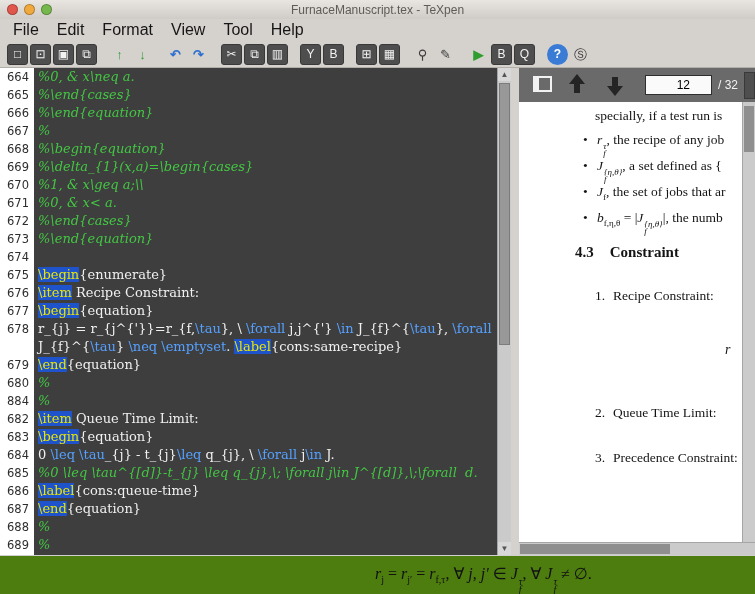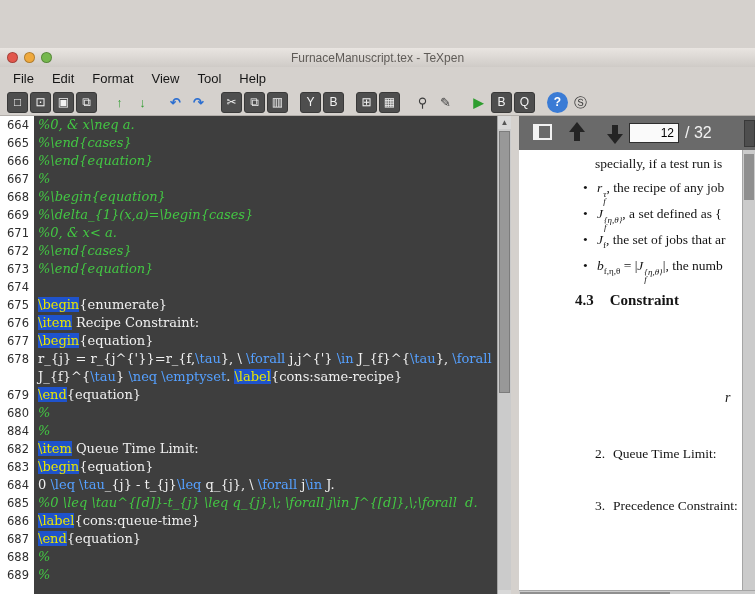--- a/index.html
+++ b/index.html
@@ -1,30 +1,30 @@
 <!DOCTYPE html>
 <html><head>
 <meta charset="utf-8">
 <style>
   html,body{margin:0;padding:0;}
   body{width:755px;height:594px;overflow:hidden;background:#fff;font-family:"Liberation Sans",sans-serif;}
   .window{width:755px;height:594px;display:flex;flex-direction:column;background:#d5d1cd;}
 
   
-  .titlebar{height:19px;position:relative;background:linear-gradient(#e9e5e1,#cfcbc7);display:flex;align-items:center;flex:0 0 auto;margin-top:48px;}
+  .titlebar{height:19px;position:relative;background:linear-gradient(#e9e5e1,#cfcbc7);display:flex;align-items:center;flex:0 0 auto;}
   .traffic{display:flex;gap:6px;margin-left:7px;z-index:2;}
   .tl{width:11px;height:11px;border-radius:50%;display:inline-block;border:1px solid rgba(0,0,0,.25);box-sizing:border-box;}
   .tl.red{background:#e2574c;}
   .tl.yellow{background:#efa93d;}
   .tl.green{background:#76b84e;}
   .title{position:absolute;left:0;right:0;text-align:center;font-size:12px;color:#5f5b57;}
 
   
   .menubar{height:22px;display:flex;align-items:center;padding-left:4px;flex:0 0 auto;}
-  .menu-item{font-size:13px;color:#161616;padding:2px 9px;text-align:right;}
+  .menu-item{font-size:16px;color:#161616;padding:2px 9px;text-align:right;}
 
   
   .toolbar{height:27px;box-sizing:border-box;display:flex;align-items:center;padding-left:6px;flex:0 0 auto;border-bottom:1px solid #b2aeaa;}
   .tb-btn{width:21px;height:21px;margin:0 1px;padding:0;border:1px solid transparent;background:transparent;font-size:13px;line-height:19px;text-align:center;color:#3c3c3c;border-radius:3px;cursor:default;}
   .tb-btn.gap{margin-left:11px;}
   .tb-btn.dark{background:#4e4e4e;color:#f2f2f2;border-color:#393939;font-size:12px;}
   .tb-btn.green{color:#2f9e2f;font-weight:bold;}
   .tb-btn.blue{color:#2d6fd0;font-weight:bold;}
   .tb-btn.help{background:#3a7bd5;color:#fff;border-radius:50%;font-weight:bold;font-size:12px;}
 
@@ -54,22 +54,22 @@
   .preview{flex:1;display:flex;flex-direction:column;background:#fff;min-width:0;}
   .pv-toolbar{height:34px;background:#6a6a6a;display:flex;align-items:center;flex:0 0 auto;position:relative;}
   .pv-sidebar-btn{width:26px;height:24px;margin-left:8px;background:transparent;border:none;position:relative;cursor:default;}
   .pv-sidebar-icon{display:inline-block;width:15px;height:12px;border:2px solid #f2f2f2;position:relative;}
   .pv-sidebar-icon::before{content:"";position:absolute;left:0;top:0;bottom:0;width:4px;background:#f2f2f2;}
   .pv-arrow{width:26px;height:26px;background:transparent;border:none;position:relative;margin-left:12px;cursor:default;}
   .pv-arrow.up::before{content:"";position:absolute;left:4px;top:2px;border-left:8px solid transparent;border-right:8px solid transparent;border-bottom:10px solid #242424;}
   .pv-arrow.up::after{content:"";position:absolute;left:9px;top:12px;width:6px;height:9px;background:#242424;}
   .pv-arrow.down::before{content:"";position:absolute;left:4px;bottom:2px;border-left:8px solid transparent;border-right:8px solid transparent;border-top:10px solid #242424;}
   .pv-arrow.down::after{content:"";position:absolute;left:9px;bottom:12px;width:6px;height:9px;background:#242424;}
-  .pv-pagebox{width:44px;height:18px;border:1px solid #2e2e2e;background:#fafafa;font-size:12px;text-align:right;padding:0 4px 0 0;font-family:"Liberation Sans",sans-serif;}
-  .pv-pagetotal{color:#f2f2f2;font-size:16px;margin-left:6px;}
+  .pv-pagebox{width:44px;height:18px;margin-left:16px;border:1px solid #2e2e2e;background:#fafafa;font-size:12px;text-align:right;padding:0 21px 0 0;font-family:"Liberation Sans",sans-serif;}
+  .pv-pagetotal{color:#f2f2f2;font-size:12px;margin-left:6px;}
   .pv-partial{position:absolute;right:0;top:4px;width:9px;height:25px;background:#4e4e4e;border:1px solid #393939;}
 
   .pv-body{position:relative;height:440px;background:#fff;overflow:hidden;flex:0 0 auto;}
   .pv-content{position:absolute;left:0;top:0;right:13px;bottom:0;overflow:hidden;font-family:"Liberation Serif",serif;color:#141414;}
   .pv-line{position:absolute;white-space:nowrap;font-size:13.5px;}
   .pv-content sub,.pv-content sup{font-size:9px;}
   .pv-topline{top:6px;left:76px;}
   .pv-bullet{left:64px;}
   .pv-bullet .dot{display:inline-block;width:14px;}
   .pv-heading{top:142px;left:56px;font-weight:bold;font-size:15px;}
@@ -163,20 +163,24 @@
           </div>
           <div class="ed-line">
             <span class="ed-gutter">668</span>
             <span class="ed-code"><span class="seg-c">%\begin{equation}</span></span>
           </div>
           <div class="ed-line">
             <span class="ed-gutter">669</span>
             <span class="ed-code"><span class="seg-c">%\delta_{1}(x,a)=\begin{cases}</span></span>
           </div>
           <div class="ed-line">
+            <span class="ed-gutter">670</span>
+            <span class="ed-code"><span class="seg-c">%1, &amp; x\geq a;\\</span></span>
+          </div>
+          <div class="ed-line">
             <span class="ed-gutter">671</span>
             <span class="ed-code"><span class="seg-c">%0, &amp; x&lt; a.</span></span>
           </div>
           <div class="ed-line">
             <span class="ed-gutter">672</span>
             <span class="ed-code"><span class="seg-c">%\end{cases}</span></span>
           </div>
           <div class="ed-line">
             <span class="ed-gutter">673</span>
             <span class="ed-code"><span class="seg-c">%\end{equation}</span></span>
@@ -278,21 +282,22 @@
               </span><span class="rm">, the recipe of any job</span></div>
             <div class="pv-line pv-bullet" style="top: 56px;"><span class="dot">•</span><span class="it">J</span><span class="ss">
                 <span class="ss-sup">{η,θ}</span>
                 <span class="ss-sub">f</span>
               </span><span class="rm">, a set defined as {</span></div>
             <div class="pv-line pv-bullet" style="top: 82px;"><span class="dot">•</span><span class="it">J</span><sub>f</sub><span class="rm">, the set of jobs that ar</span></div>
             <div class="pv-line pv-bullet" style="top: 108px;"><span class="dot">•</span><span class="it">b</span><sub>f,η,θ</sub><span class="rm"> = |</span><span class="it">J</span><span class="ss">
                 <span class="ss-sup">{η,θ}</span>
                 <span class="ss-sub">f</span>
               </span><span class="rm">|, the numb</span></div>
-            <div class="pv-line pv-item" style="top: 296px;"><span class="num">2.</span><span>Queue Time Limit:</span></div>
+            <div class="pv-line pv-item" style="top: 186px;"><span class="num">1.</span><span>Recipe Constraint:</span></div>
+            <div class="pv-line pv-item" style="top: 303px;"><span class="num">2.</span><span>Queue Time Limit:</span></div>
             <div class="pv-line pv-item" style="top: 348px;"><span class="num">3.</span><span>Precedence Constraint:</span></div>
           </div>
         <div class="pv-vscroll">
           <div class="pv-vthumb"></div>
         </div>
       </div>
 
       <div class="pv-hscroll">
         <div class="pv-hthumb"></div>
       </div>

